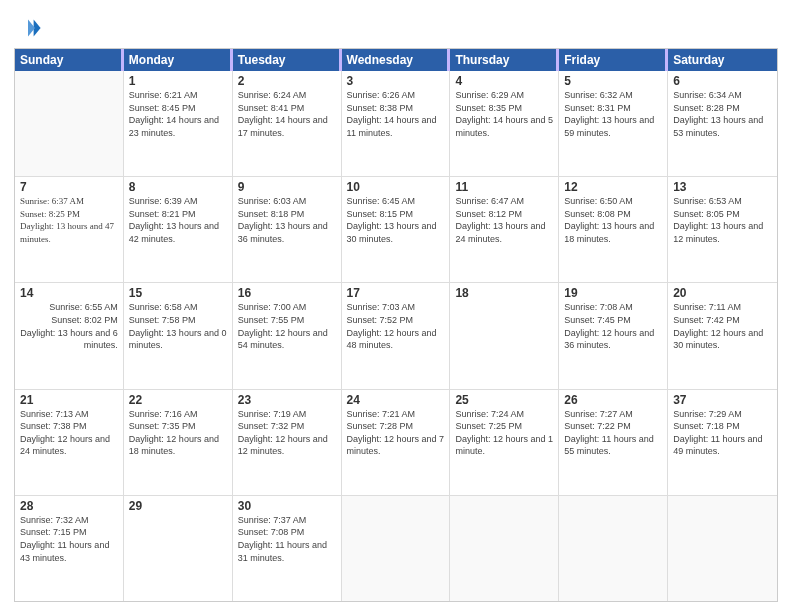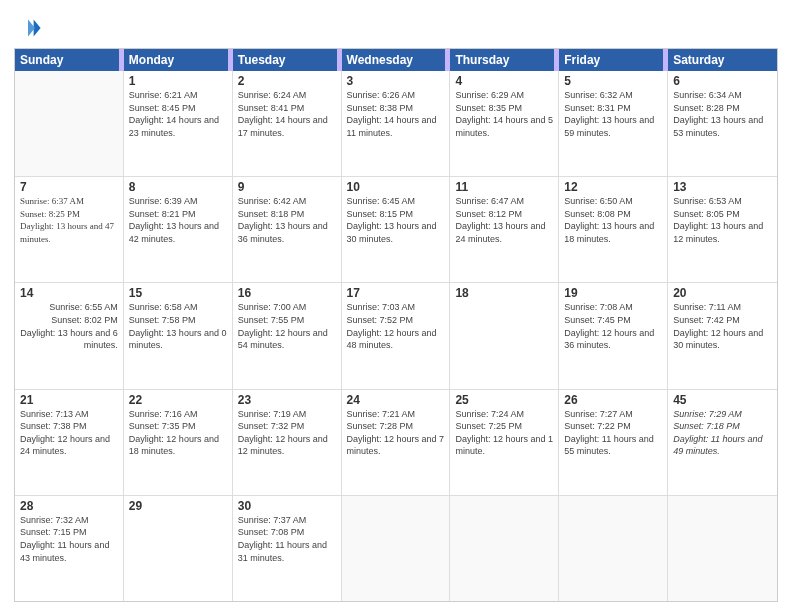--- a/index.html
+++ b/index.html
@@ -62,21 +62,21 @@
     .cal-header {
       display: grid;
       grid-template-columns: repeat(7, 1fr);
       background: #2b5fa8;
     }
     .cal-header-cell {
       color: #fff;
       font-size: 12px;
       font-weight: bold;
       padding: 4px 5px;
-      border-right: 5px solid #c4b5fd;
+      border-right: 3px solid #c4b5fd;
       text-align: left;
     }
     .cal-header-cell:last-child { border-right: none; }
     .cal-body {
       flex: 1;
       display: flex;
       flex-direction: column;
     }
     .cal-row {
       display: grid;
@@ -187,21 +187,21 @@
 Daylight: 13 hours and 47 minutes.</div>
           </div>
           <div class="cal-cell">
             <div class="day-num">8</div>
             <div class="sun-info" style="white-space: pre-line;">Sunrise: 6:39 AM
 Sunset: 8:21 PM
 Daylight: 13 hours and 42 minutes.</div>
           </div>
           <div class="cal-cell">
             <div class="day-num">9</div>
-            <div class="sun-info" style="white-space: pre-line;">Sunrise: 6:42 AM
+            <div class="sun-info" style="white-space: pre-line;">Sunrise: 6:03 AM
 Sunset: 8:18 PM
 Daylight: 13 hours and 36 minutes.</div>
           </div>
           <div class="cal-cell">
             <div class="day-num">10</div>
             <div class="sun-info" style="white-space: pre-line;">Sunrise: 6:45 AM
 Sunset: 8:15 PM
 Daylight: 13 hours and 30 minutes.</div>
           </div>
           <div class="cal-cell">
@@ -295,22 +295,22 @@
 Sunset: 7:25 PM
 Daylight: 12 hours and 1 minute.</div>
           </div>
           <div class="cal-cell">
             <div class="day-num">26</div>
             <div class="sun-info" style="white-space: pre-line;">Sunrise: 7:27 AM
 Sunset: 7:22 PM
 Daylight: 11 hours and 55 minutes.</div>
           </div>
           <div class="cal-cell">
-            <div class="day-num">45</div>
-            <div class="sun-info" style="white-space: pre-line; font-style: italic;">Sunrise: 7:29 AM
+            <div class="day-num">37</div>
+            <div class="sun-info" style="white-space: pre-line;">Sunrise: 7:29 AM
 Sunset: 7:18 PM
 Daylight: 11 hours and 49 minutes.</div>
           </div>
         </div>
         <div class="cal-row">
           <div class="cal-cell">
             <div class="day-num">28</div>
             <div class="sun-info" style="white-space: pre-line;">Sunrise: 7:32 AM
 Sunset: 7:15 PM
 Daylight: 11 hours and 43 minutes.</div>

